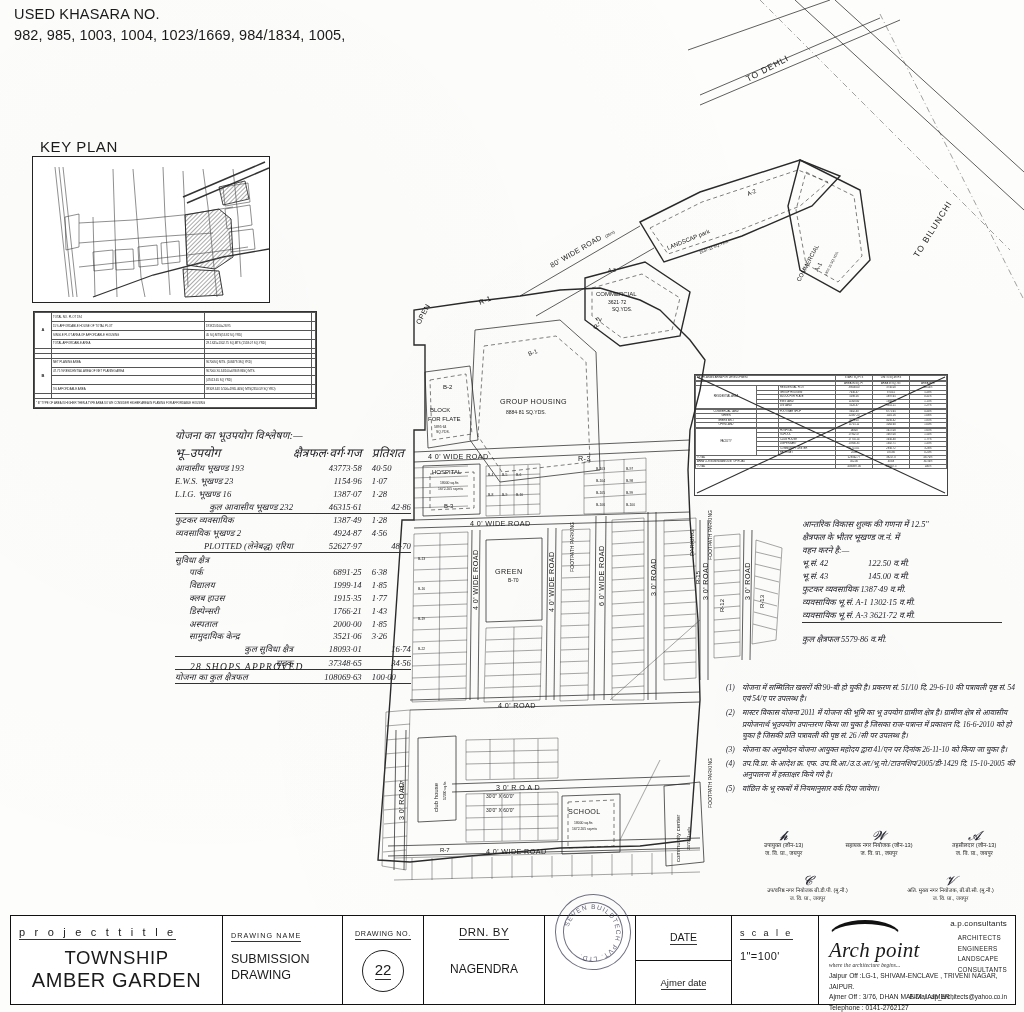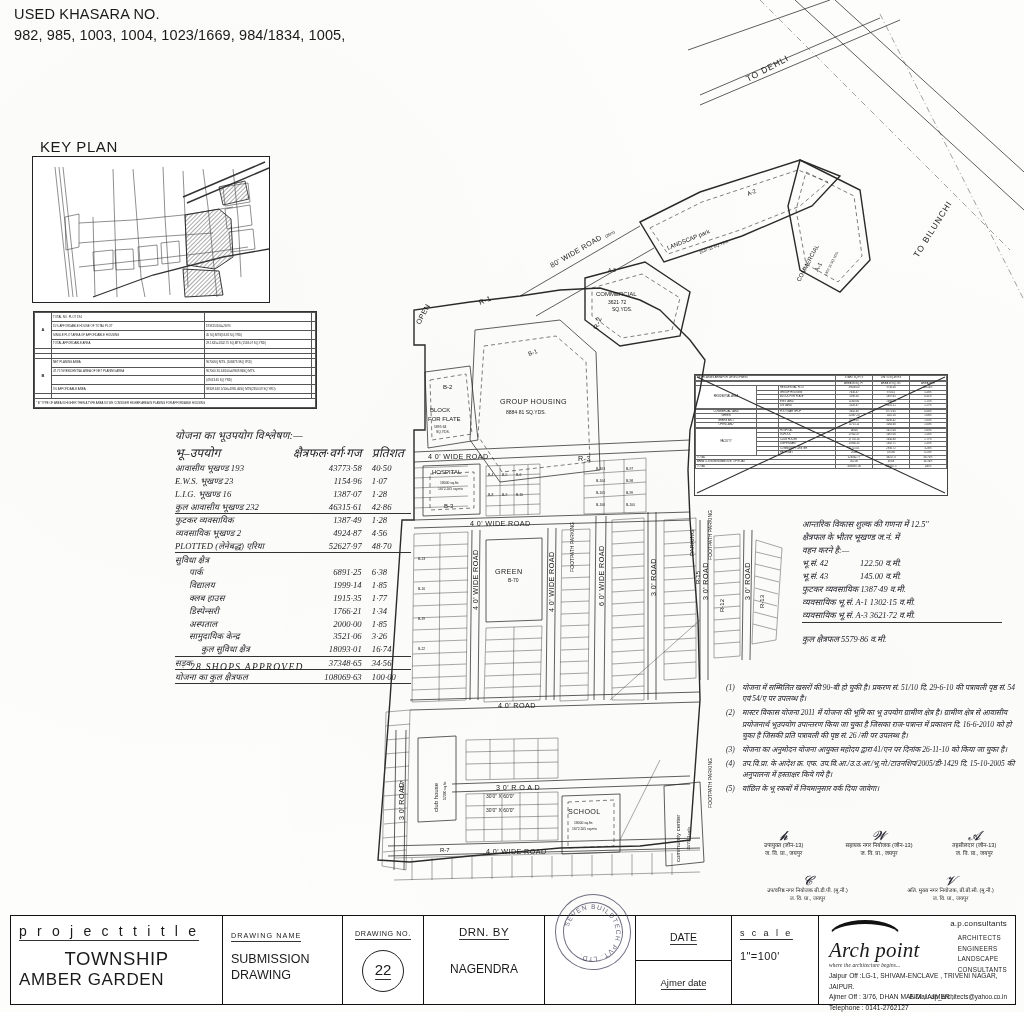--- a/index.html
+++ b/index.html
@@ -40,21 +40,21 @@
   
   #landuse{left:175px;top:428px;width:240px;
      font-family:"Liberation Serif",serif;color:#1d1d22;}
   #landuse .hdr{font-size:10.5px;letter-spacing:.2px;font-style:italic;}
   #landuse table{border-collapse:collapse;width:236px;margin-top:2px;}
   #landuse td{font-size:8.6px;padding:.4px 0;font-style:italic;letter-spacing:.1px;
               white-space:nowrap;}
   #landuse td.c1{width:120px;}
   #landuse td.c2{width:68px;text-align:right;padding-right:10px;}
   #landuse td.c3{width:46px;text-align:left;}
-  #landuse tr.rule td{border-bottom:.9px solid #333;}
+  #landuse tr.rule td{border-bottom:.9px solid #333;text-align:right;}
   #landuse tr.rule2 td{border-bottom:.9px solid #333;margin-top:18px;}
   #landuse .colh td{font-size:12px;}
   #landuse .ind1 td.c1{padding-left:14px;}
   #landuse .ind2 td.c1{padding-left:26px;}
   #shops{left:190px;top:662px;font-size:9.5px;letter-spacing:1.3px;
      font-family:"Liberation Serif",serif;font-style:italic;}
 
   
   #devtab{left:694px;top:374px;width:252px;height:120px;border:1px solid #444;
           background:#fff;overflow:hidden;font-size:2.6px;}
@@ -62,21 +62,21 @@
   #devtab td{border:.4px solid #666;line-height:1.35;padding:0 1px;font-size:2.6px;
              white-space:nowrap;overflow:hidden;}
   #devtab .g{width:58px;text-align:center;}
   #devtab .n{width:54px;}
   #devtab .v{width:34px;text-align:center;}
   #devtab .cross{position:absolute;inset:0;pointer-events:none;}
 
   
   .hw{font-family:"Liberation Serif",serif;font-style:italic;color:#23232b;}
   #devnote{left:802px;top:518px;width:200px;font-size:8.4px;line-height:1.55;font-style:italic;}
-  #devnote .r{display:flex;}
+  #devnote .r{display:flex;gap:8px;}
   #devnote .r span:first-child{width:58px;}
   #verify{left:806px;top:636px;width:190px;font-size:8.3px;line-height:1.5;}
   #notes{left:726px;top:682px;width:292px;font-size:7.5px;line-height:1.52;}
   #notes .item{display:flex;gap:4px;margin-bottom:2.5px;}
   #notes .num{width:12px;flex:none;}
   #notes .txt{flex:1;}
 
   
   #sigs{left:736px;top:826px;width:286px;}
   .sigrow{display:flex;}
@@ -88,24 +88,24 @@
 
   
   #plan{left:0;top:0;width:1024px;height:905px;}
 
   
   #tblock{left:10px;top:915px;width:1004px;height:88px;border:1.6px solid #111;
           background:#fff;display:flex;}
   .tb{border-right:1.3px solid #111;position:relative;}
   .tb:last-child{border-right:none;}
   #tb-title{width:195px;padding:6px 8px 0 8px;}
-  #tb-title .cap{font-size:14px;letter-spacing:3.2px;border-bottom:.9px solid #333;
+  #tb-title .cap{font-size:11px;letter-spacing:3.2px;border-bottom:.9px solid #333;
        display:inline-block;padding-bottom:1px;}
   #tb-title .n1{font-size:18.5px;letter-spacing:.6px;margin-top:7px;text-align:center;}
-  #tb-title .n2{font-size:17px;letter-spacing:.6px;text-align:left;}
+  #tb-title .n2{font-size:20px;letter-spacing:.6px;text-align:center;}
   #tb-dname{width:105px;padding:8px 6px 0 8px;}
   #tb-dname .cap{font-size:7.2px;letter-spacing:1.1px;border-bottom:.9px solid #333;
        display:inline-block;padding-bottom:1px;}
   #tb-dname .v{font-size:12.5px;margin-top:9px;line-height:1.28;}
   #tb-dno{width:80px;padding:6px 0 0 0;text-align:center;}
   #tb-dno .cap{font-size:7.2px;letter-spacing:.6px;border-bottom:.9px solid #333;
        display:inline-block;padding-bottom:1px;}
   .circ{width:40px;height:40px;border:1.2px solid #222;border-radius:50%;
         margin:10px auto 0 auto;display:flex;align-items:center;justify-content:center;
         font-size:15px;}
@@ -333,21 +333,21 @@
             <td class="c3">1·85</td>
           </tr>
       <tr class="ind1">
             <td class="c1">क्लब हाउस</td>
             <td class="c2">1915·35</td>
             <td class="c3">1·77</td>
           </tr>
       <tr class="ind1">
             <td class="c1">डिस्पेन्सरी</td>
             <td class="c2">1766·21</td>
-            <td class="c3">1·34</td>
+            <td class="c3">1·43</td>
           </tr>
       <tr class="ind1">
             <td class="c1">अस्पताल</td>
             <td class="c2">2000·00</td>
             <td class="c3">1·85</td>
           </tr>
       <tr class="ind1">
             <td class="c1">सामुदायिक केन्द्र</td>
             <td class="c2">3521·06</td>
             <td class="c3">3·26</td>

